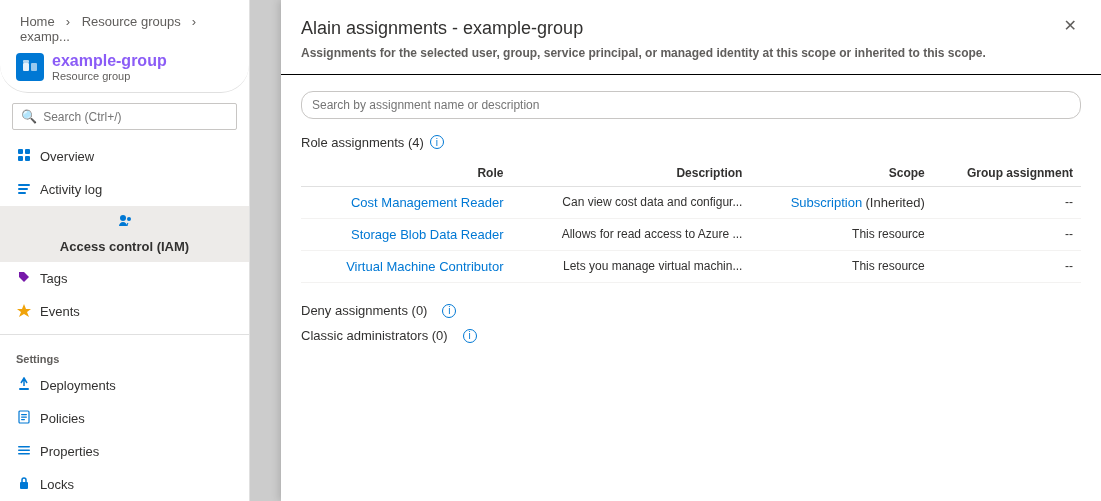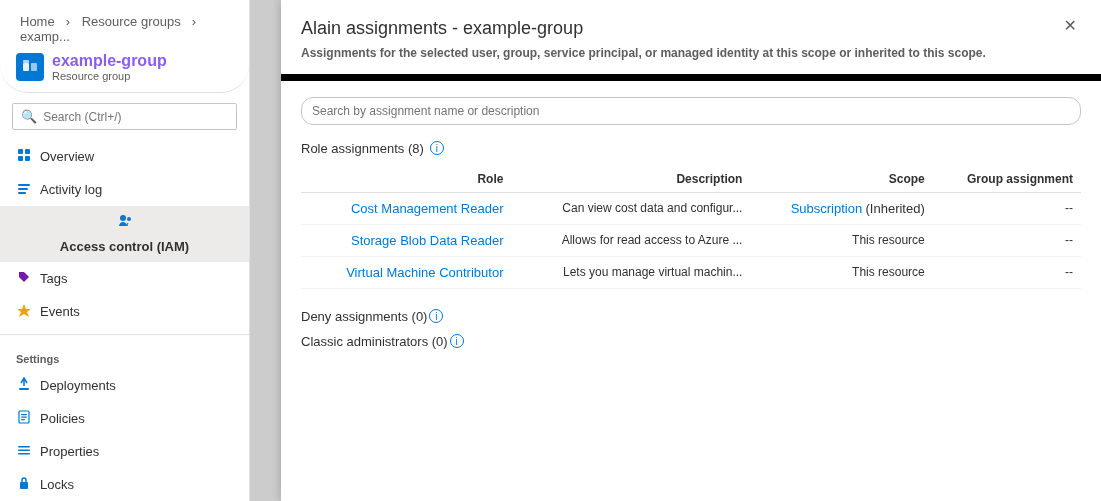--- a/index.html
+++ b/index.html
@@ -92,21 +92,21 @@
       width: 820px;
       background: #fff;
       height: 100%;
       display: flex;
       flex-direction: column;
       box-shadow: -2px 0 8px rgba(0,0,0,0.15);
       overflow: hidden;
     }
     .dialog-header {
       padding: 18px 20px 12px 20px;
-      border-bottom: 7px solid #000000;
+      border-bottom: 1px solid #000000;
       display: flex;
       justify-content: space-between;
       align-items: flex-start;
     }
     .dialog-title { font-size: 18px; font-weight: 400; color: #323130; }
     .dialog-subtitle { font-size: 12px; color: #605e5c; margin-top: 6px; max-width: 700px; line-height: 1.4; font-weight: bold; }
     .close-btn {
       background: none; border: none; cursor: pointer;
       font-size: 16px; color: #605e5c; padding: 0 4px;
       line-height: 1;
@@ -144,21 +144,21 @@
     table { width: 100%; border-collapse: collapse; margin-bottom: 20px; }
     th {
       text-align: right; font-size: 12px; font-weight: 600;
       color: #323130; padding: 6px 8px;
       border-bottom: 1px solid #e0e0e0;
     }
     td { padding: 8px 8px; border-bottom: 1px solid #f3f2f1; font-size: 12px; color: #323130; vertical-align: top; text-align: right; }
     td a, .link { color: #0078d4; text-decoration: none; cursor: pointer; }
     .deny-section, .classic-section {
       font-size: 13px; color: #323130; margin-bottom: 10px;
-      display: flex; align-items: center; gap: 2px; margin-top: 8px;
+      display: flex; align-items: flex-end; gap: 15px; margin-top: 8px;
     }
   </style>
 </head>
 <body>
 
 <div class="sidebar">
   <div class="sidebar-header">
     <div class="breadcrumb">
       <span>Home</span>
       <span> › </span>
@@ -294,21 +294,21 @@
         <div>
           <div class="dialog-title">Alain assignments - example-group</div>
           <div class="dialog-subtitle">Assignments for the selected user, group, service principal, or managed identity at this scope or inherited to this scope.</div>
         </div>
         <button class="close-btn">✕</button>
       </div>
       <div class="dialog-body">
         <input class="search-assignment" type="text" placeholder="Search by assignment name or description" style="">
 
         <div class="section-title">
-          <span>Role assignments (8)</span>
+          <span>Role assignments (4)</span>
           <span class="info-icon">i</span>
         </div>
 
         <table>
           <thead>
             <tr>
               <th>Role</th>
               <th>Description</th>
               <th>Scope</th>
               <th>Group assignment</th>

